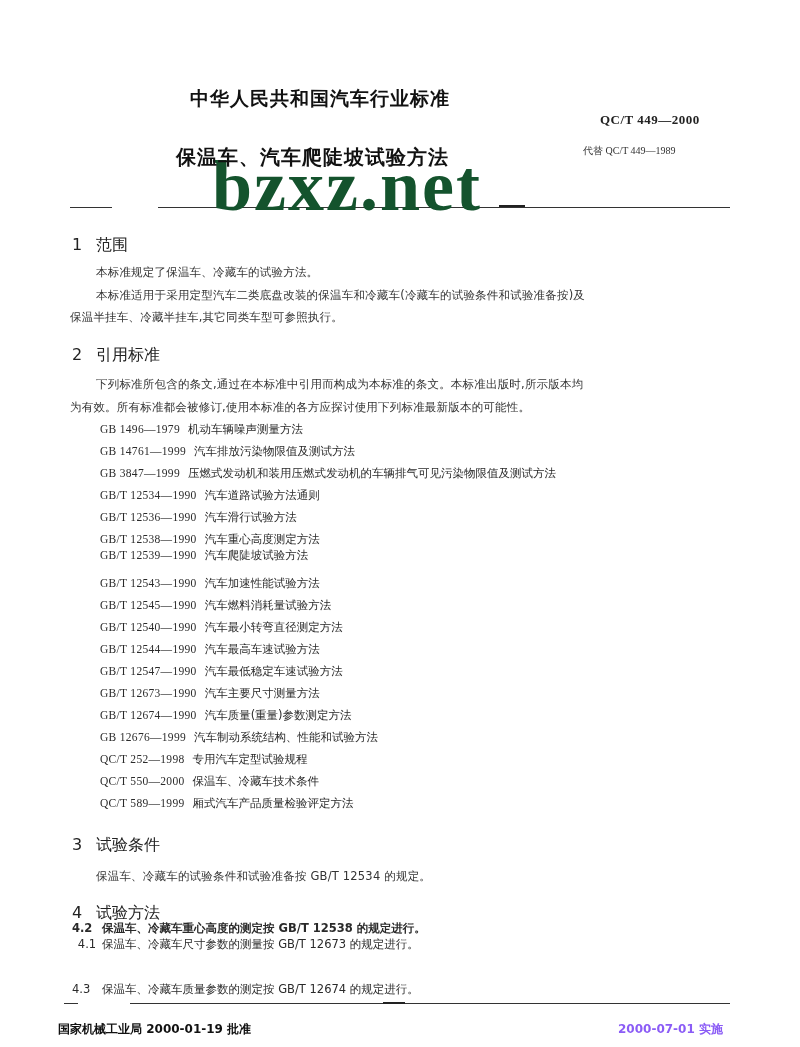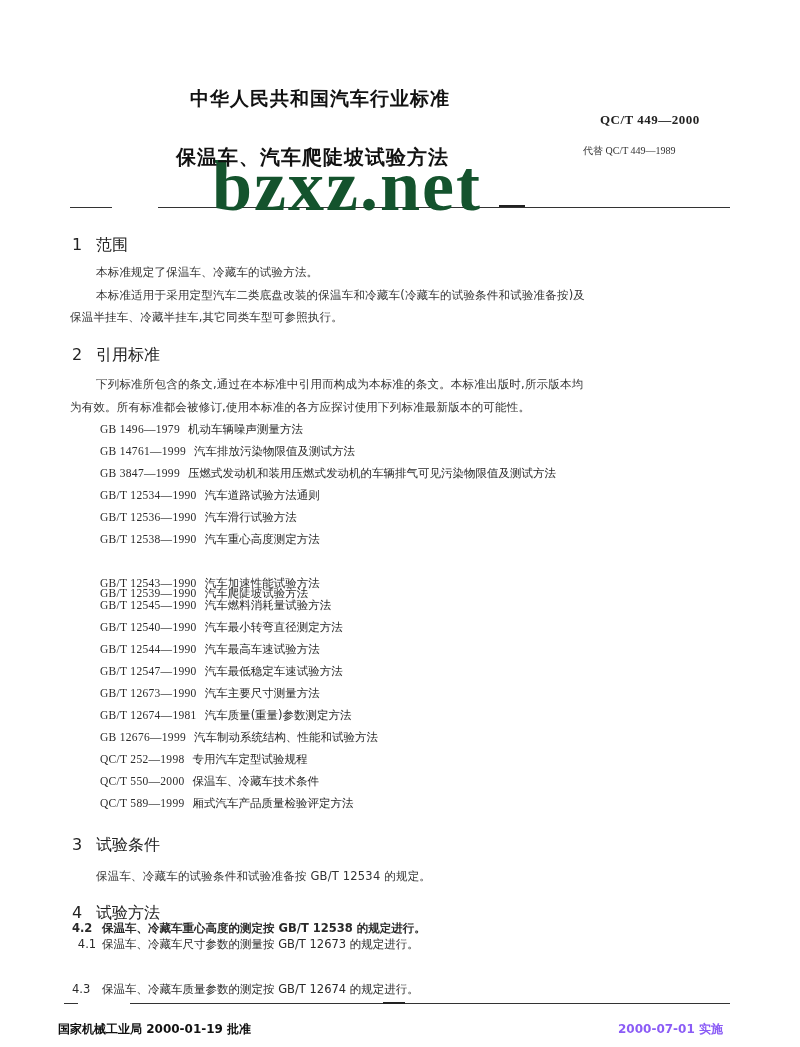--- a/index.html
+++ b/index.html
@@ -105,28 +105,28 @@
 <div class="abs para" style="left:96px; top:377px;">下列标准所包含的条文,通过在本标准中引用而构成为本标准的条文。本标准出版时,所示版本均</div>
 <div class="abs para" style="left:70px; top:400px;">为有效。所有标准都会被修订,使用本标准的各方应探讨使用下列标准最新版本的可能性。</div>
 
 <div>
   <div class="abs ref-item" style="top:422px;"><span class="code">GB 1496—1979</span><span>机动车辆噪声测量方法</span></div>
   <div class="abs ref-item" style="top:444px;"><span class="code">GB 14761—1999</span><span>汽车排放污染物限值及测试方法</span></div>
   <div class="abs ref-item" style="top:466px;"><span class="code">GB 3847—1999</span><span>压燃式发动机和装用压燃式发动机的车辆排气可见污染物限值及测试方法</span></div>
   <div class="abs ref-item" style="top:488px;"><span class="code">GB/T 12534—1990</span><span>汽车道路试验方法通则</span></div>
   <div class="abs ref-item" style="top:510px;"><span class="code">GB/T 12536—1990</span><span>汽车滑行试验方法</span></div>
   <div class="abs ref-item" style="top:532px;"><span class="code">GB/T 12538—1990</span><span>汽车重心高度测定方法</span></div>
-  <div class="abs ref-item" style="top:586px;"><span class="code">GB/T 12539—1990</span><span>汽车爬陡坡试验方法</span></div>
+  <div class="abs ref-item" style="top:548px;"><span class="code">GB/T 12539—1990</span><span>汽车爬陡坡试验方法</span></div>
   <div class="abs ref-item" style="top:576px;"><span class="code">GB/T 12543—1990</span><span>汽车加速性能试验方法</span></div>
   <div class="abs ref-item" style="top:598px;"><span class="code">GB/T 12545—1990</span><span>汽车燃料消耗量试验方法</span></div>
   <div class="abs ref-item" style="top:620px;"><span class="code">GB/T 12540—1990</span><span>汽车最小转弯直径测定方法</span></div>
   <div class="abs ref-item" style="top:642px;"><span class="code">GB/T 12544—1990</span><span>汽车最高车速试验方法</span></div>
   <div class="abs ref-item" style="top:664px;"><span class="code">GB/T 12547—1990</span><span>汽车最低稳定车速试验方法</span></div>
   <div class="abs ref-item" style="top:686px;"><span class="code">GB/T 12673—1990</span><span>汽车主要尺寸测量方法</span></div>
-  <div class="abs ref-item" style="top:708px;"><span class="code">GB/T 12674—1981</span><span>汽车质量(重量)参数测定方法</span></div>
+  <div class="abs ref-item" style="top:708px;"><span class="code">GB/T 12674—1990</span><span>汽车质量(重量)参数测定方法</span></div>
   <div class="abs ref-item" style="top:730px;"><span class="code">GB 12676—1999</span><span>汽车制动系统结构、性能和试验方法</span></div>
   <div class="abs ref-item" style="top:752px;"><span class="code">QC/T 252—1998</span><span>专用汽车定型试验规程</span></div>
   <div class="abs ref-item" style="top:774px;"><span class="code">QC/T 550—2000</span><span>保温车、冷藏车技术条件</span></div>
   <div class="abs ref-item" style="top:796px;"><span class="code">QC/T 589—1999</span><span>厢式汽车产品质量检验评定方法</span></div>
 </div>
 
 <div class="abs sec-head" style="left:72px; top:835px;">
   <span class="num">3</span><span>试验条件</span>
 </div>
 <div class="abs para" style="left:96px; top:869px;">保温车、冷藏车的试验条件和试验准备按 GB/T 12534 的规定。</div>

